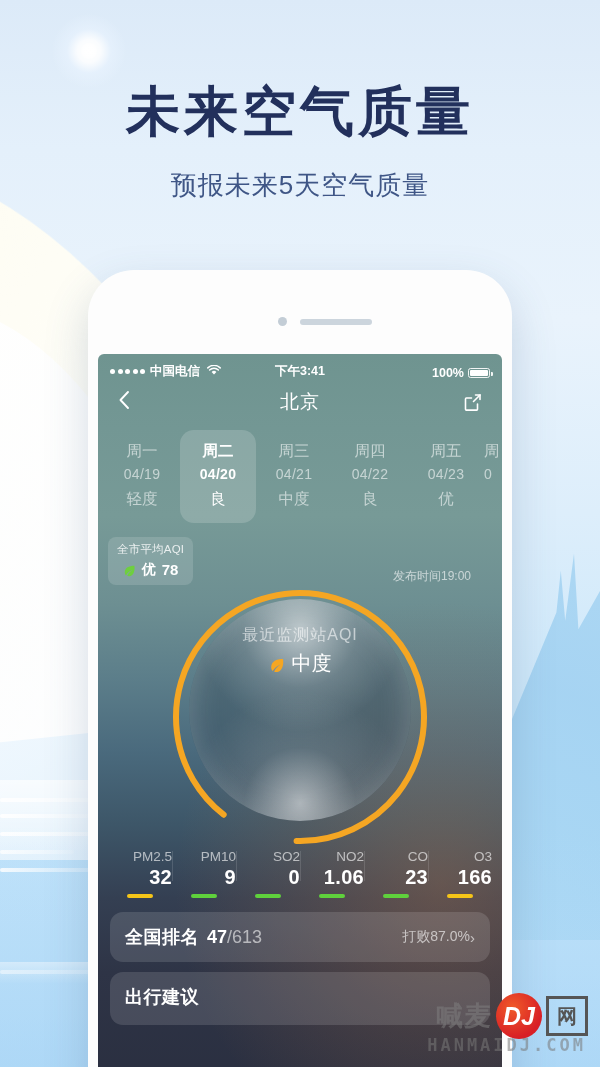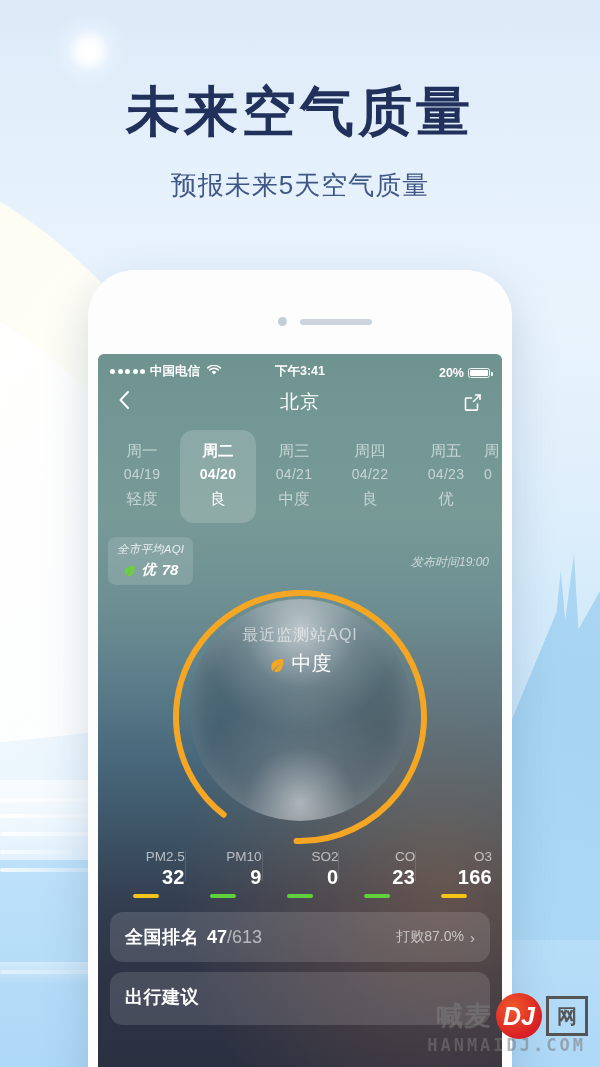--- a/index.html
+++ b/index.html
@@ -127,22 +127,22 @@
     flex:0 0 76px; text-align:center; padding:9px 0 11px;
     border-radius:14px; color:rgba(255,255,255,.58);
   }
   .day.sel{ background:rgba(255,255,255,.17); color:#fff; }
   .day .wk{ font-size:15.5px; line-height:1.5; }
   .day .dt{ font-size:14px; line-height:1.75; letter-spacing:.3px; }
   .day .lv{ font-size:15.5px; line-height:1.6; }
   .day.sel .wk,.day.sel .dt{ font-weight:700; }
 
   
-  .chiprow{ display:flex; align-items:center; justify-content:space-between;
-            padding:14px 13px 0 10px; position:relative; z-index:3;font-style:italic; }
+  .chiprow{ display:flex; align-items:flex-end; justify-content:space-between;
+            padding:14px 31px 0 10px; position:relative; z-index:3; }
   .chip{
     background:rgba(255,255,255,.14); border-radius:8px;
     padding:5px 9px 6px; text-align:center; min-width:80px;
   }
   .chip .ttl{ font-size:11.5px; color:rgba(255,255,255,.82); letter-spacing:.2px; }
   .chip .row{ display:flex; align-items:center; justify-content:center; gap:6px; margin-top:4px; }
   .leaf{ width:13px; height:13px; display:inline-block; }
   .chip .lvl{ font-size:14px; color:#fff; font-weight:600; }
   .chip .val{ font-size:15px; color:#fff; font-weight:600; }
   .pubtime{ font-size:12px; color:rgba(255,255,255,.62); margin-top:3px; }
@@ -178,21 +178,21 @@
   .pbar{ width:26px; height:4.5px; border-radius:3px; margin:5px auto 0; }
 
   
   .cards{ padding:14px 12px 0; }
   .card{
     background:rgba(255,255,255,.13); border-radius:13px;
     padding:13px 15px; display:flex; align-items:center; margin-bottom:10px;
   }
   .card .lbl{ font-size:18px; color:#fff; font-weight:700; letter-spacing:.5px; }
   .rank{ font-size:18px; color:#fff; font-weight:700; margin-left:8px; }
-  .card .right{ margin-left:auto; display:flex; align-items:center; gap:6px;
+  .card .right{ margin-left:auto; display:flex; align-items:center; 
                 font-size:14px; color:rgba(255,255,255,.62); }
   .chev{ font-size:15px; }
 
   
   .wm{ position:absolute; right:12px; bottom:28px; display:flex; align-items:center; gap:4px; z-index:40; }
   .wm-cn{ font-size:27px; color:rgba(130,130,130,.5); font-weight:700; letter-spacing:1px;
           font-family:"DejaVu Sans",sans-serif; }
   .wm-logo{ width:46px; height:46px; border-radius:50%;
             background:radial-gradient(circle at 36% 32%,#f05a28,#d81f26 70%);
             display:flex; align-items:center; justify-content:center;
@@ -249,21 +249,21 @@
         <span style="margin-left:2px;">
           <svg width="14" height="11" viewBox="0 0 14 11">
             <path d="M7 9.6 L4.6 6.9 a3.6 3.6 0 0 1 4.8 0 Z" fill="#fff"></path>
             <path d="M2.6 5 a6.2 6.2 0 0 1 8.8 0" stroke="#fff" stroke-width="1.5" fill="none" stroke-linecap="round"></path>
             <path d="M0.8 2.9 a8.8 8.8 0 0 1 12.4 0" stroke="#fff" stroke-width="1.5" fill="none" stroke-linecap="round"></path>
           </svg>
         </span>
       </div>
       <div class="sb-center">下午3:41</div>
       <div class="sb-right">
-        <span>20%</span>
+        <span>100%</span>
         <span class="batt">
             <i></i>
           </span>
       </div>
     </div>
 
     <div class="navbar">
       <div class="nav-back">
         <svg width="12" height="20" viewBox="0 0 12 20">
           <path d="M10 2 L2.5 10 L10 18" stroke="#fff" stroke-width="1.9" fill="none" stroke-linecap="round" stroke-linejoin="round"></path>
@@ -356,20 +356,25 @@
         <div class="pname">PM10</div>
         <div class="pval">9</div>
         <div class="pbar" style="background:#5fd13c"></div>
       </div>
       <div class="poll">
         <div class="pname">SO2</div>
         <div class="pval">0</div>
         <div class="pbar" style="background:#5fd13c"></div>
       </div>
       <div class="poll">
+        <div class="pname">NO2</div>
+        <div class="pval">1.06</div>
+        <div class="pbar" style="background:#5fd13c"></div>
+      </div>
+      <div class="poll">
         <div class="pname">CO</div>
         <div class="pval">23</div>
         <div class="pbar" style="background:#5fd13c"></div>
       </div>
       <div class="poll">
         <div class="pname">O3</div>
         <div class="pval">166</div>
         <div class="pbar" style="background:#f5c518"></div>
       </div>
     </div>

